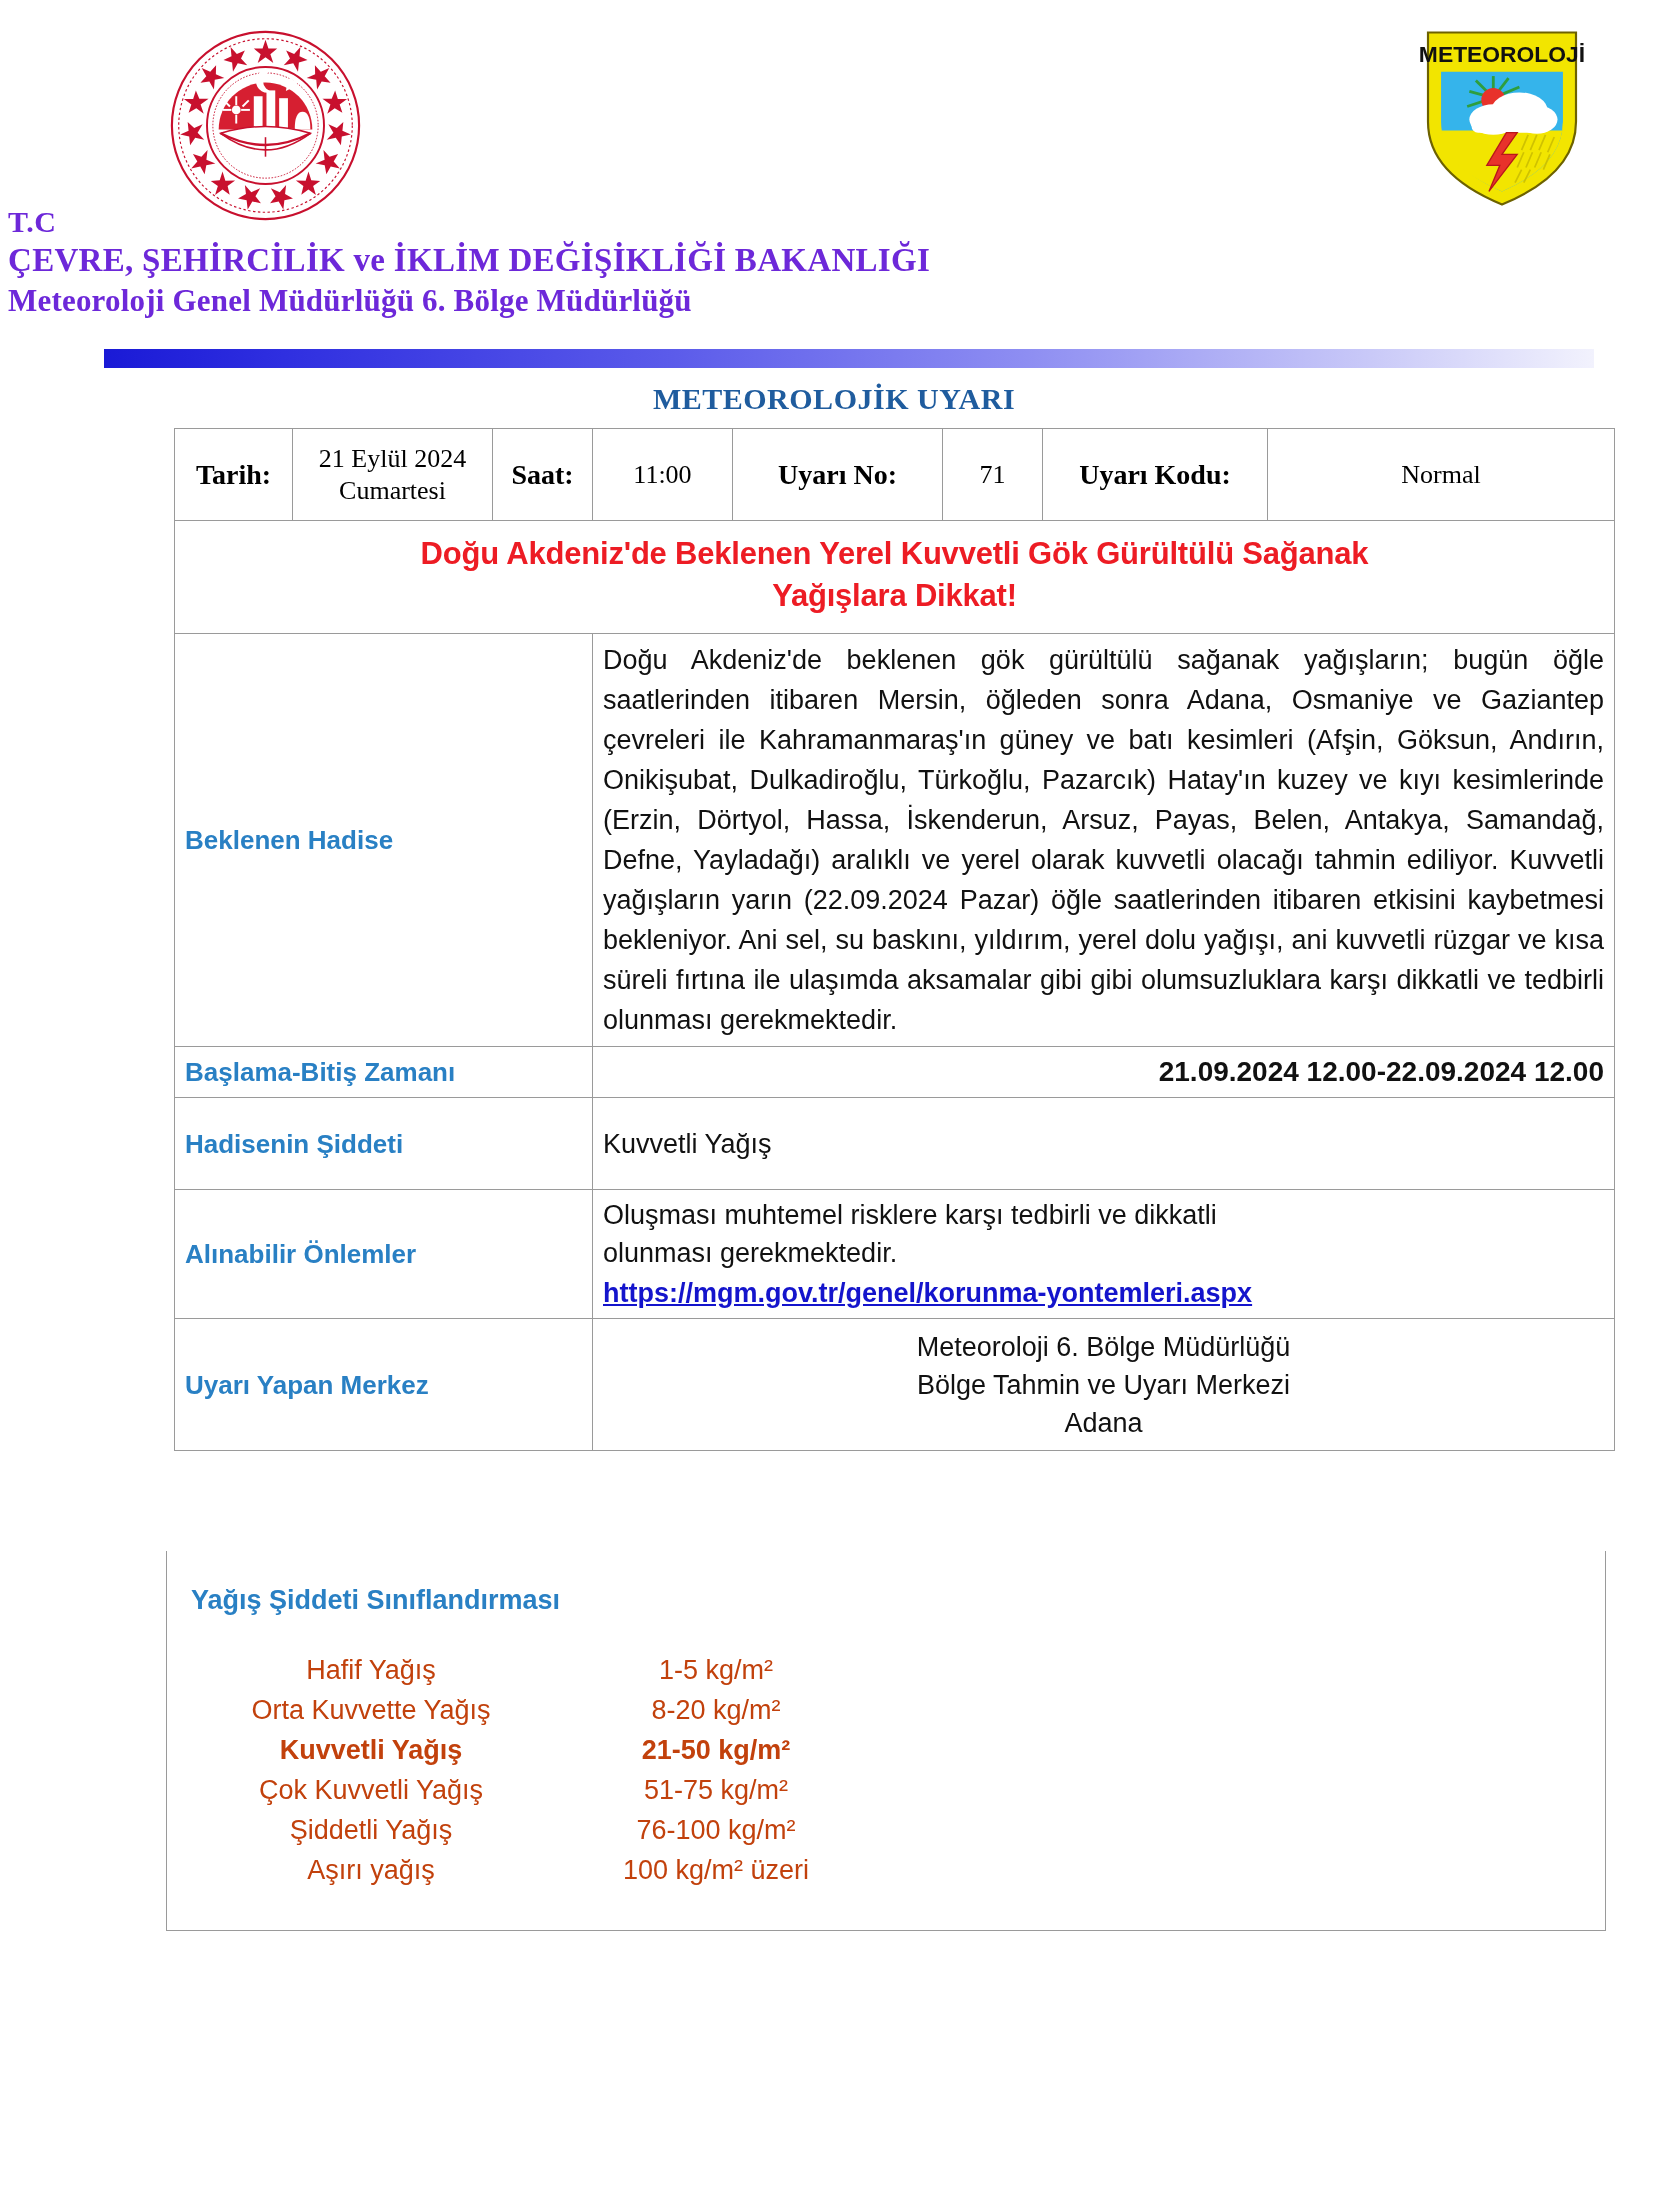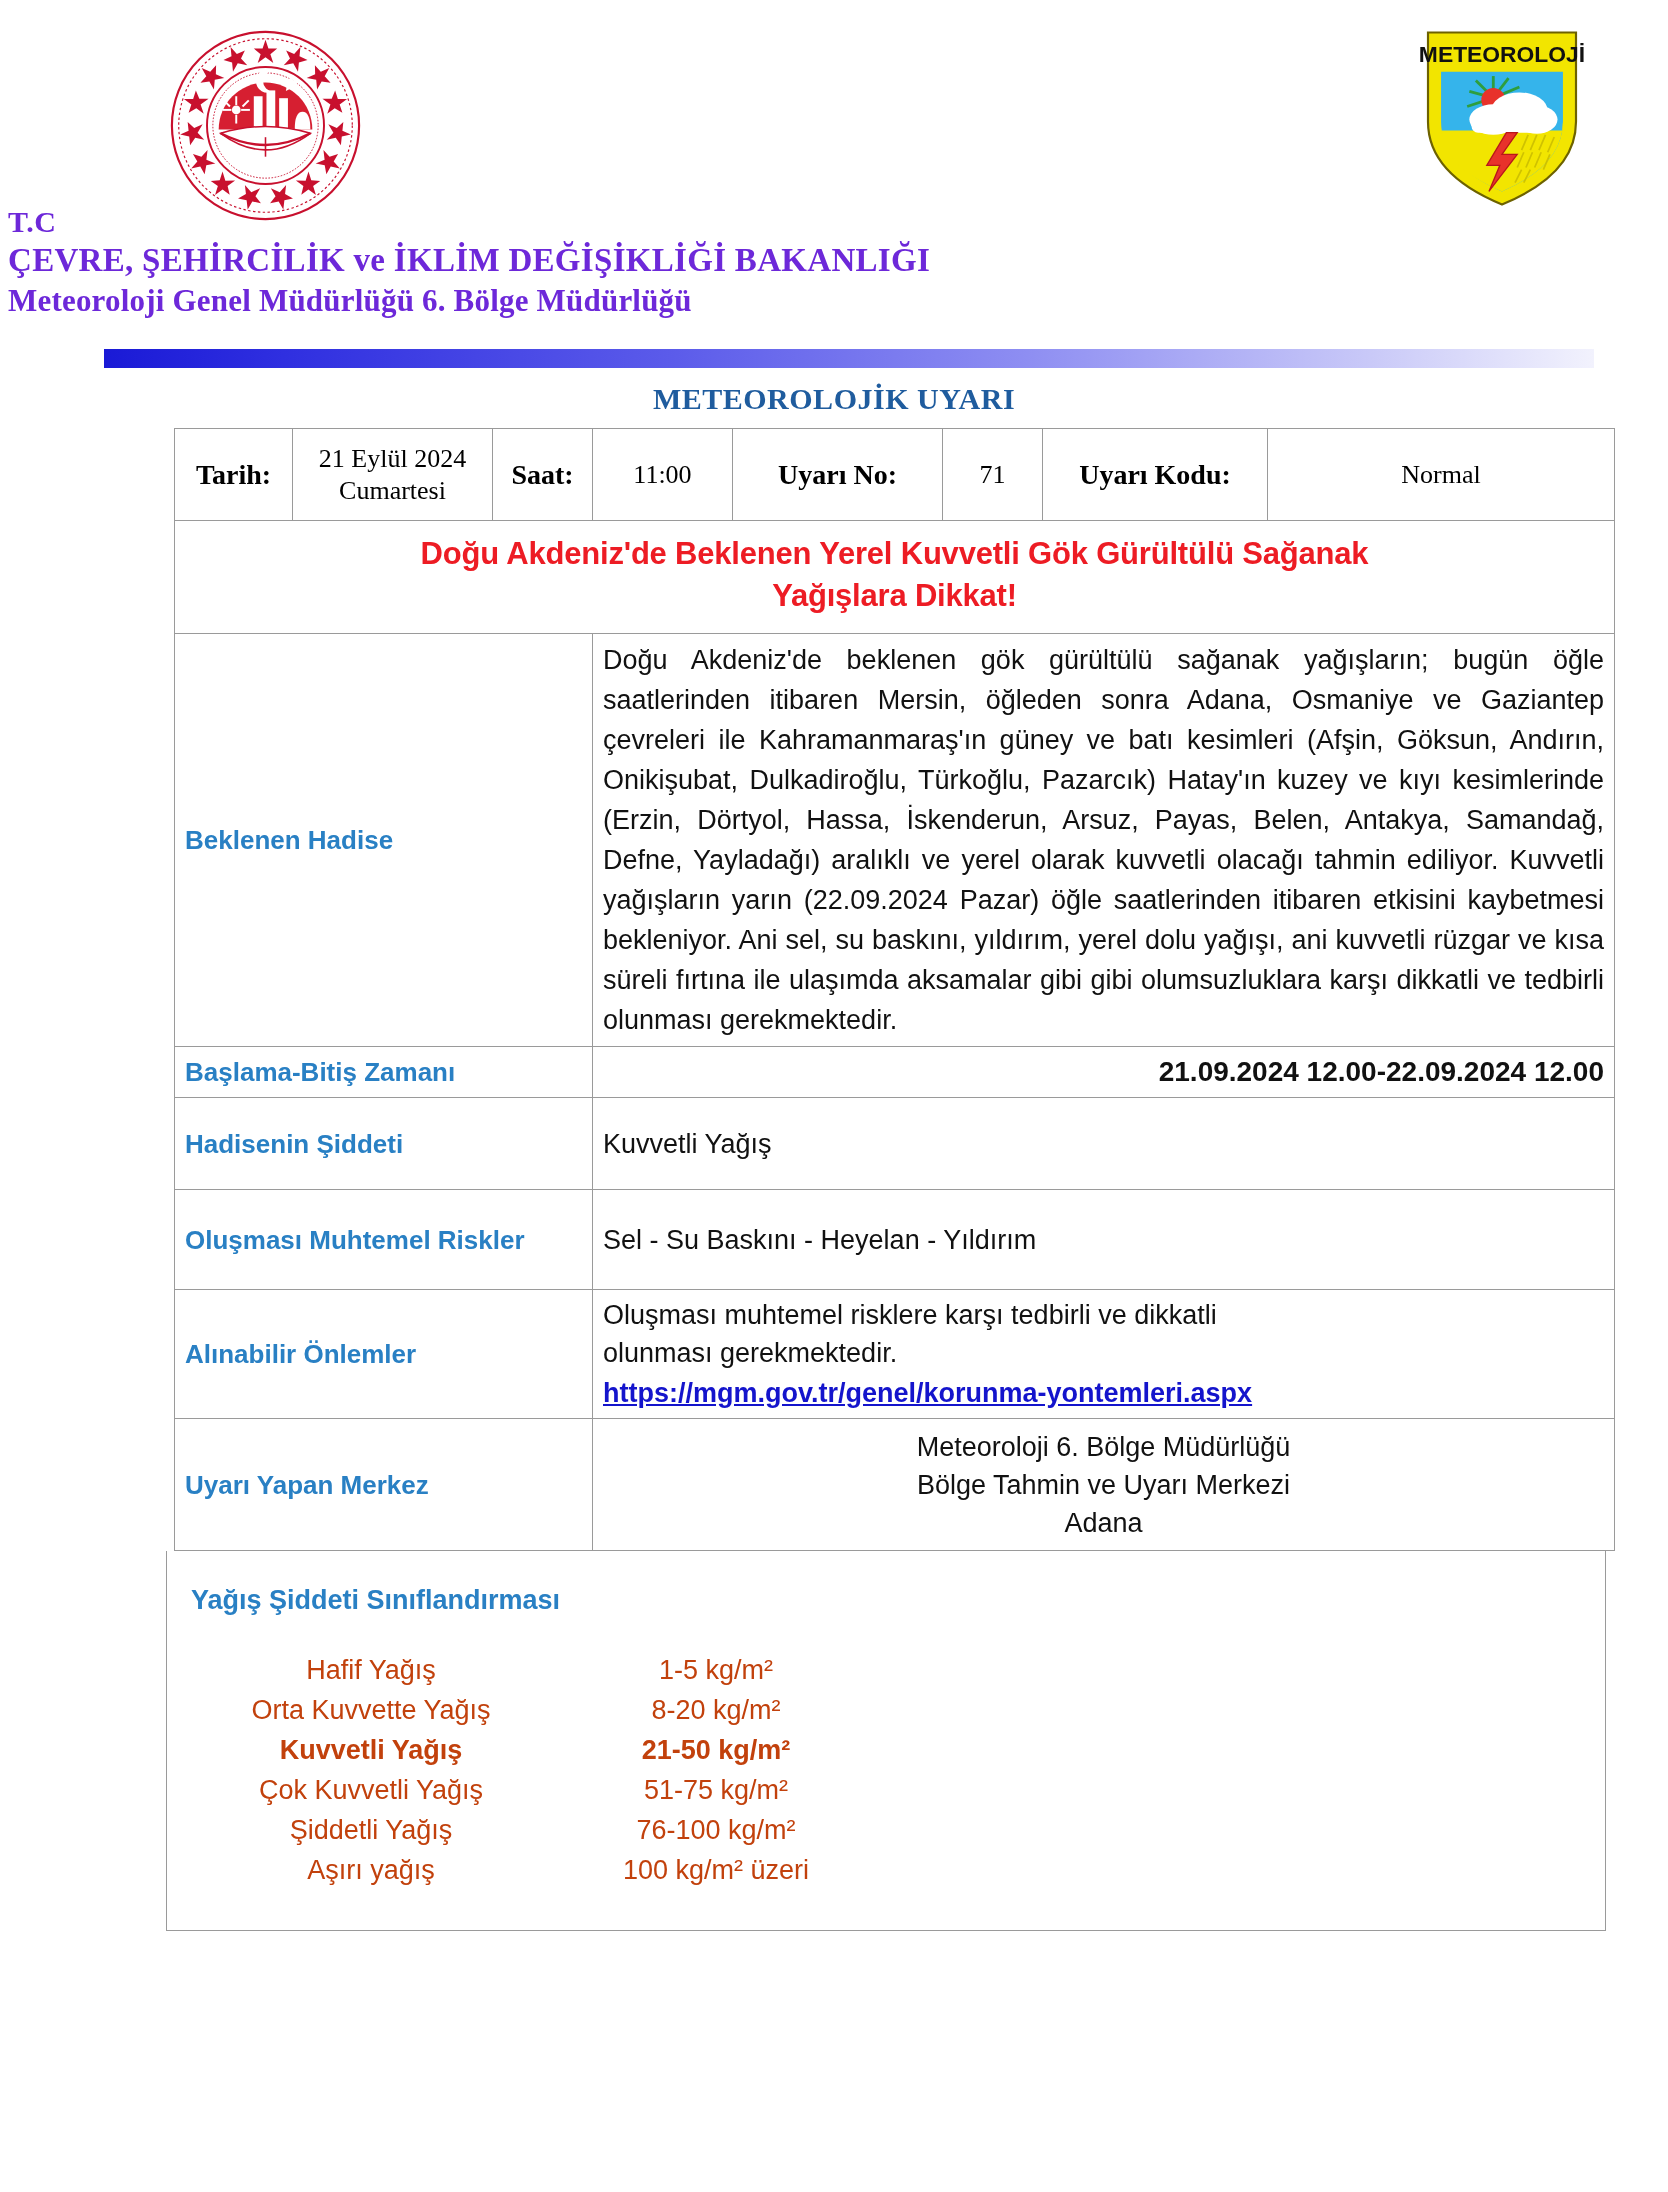--- a/index.html
+++ b/index.html
@@ -395,24 +395,20 @@
     <tr>
       <td class="lab-cell" colspan="3">Başlama-Bitiş Zamanı</td>
       <td class="plain-cell bold-val" colspan="5">21.09.2024 12.00-22.09.2024 12.00</td>
     </tr>
 
     <tr>
       <td class="lab-cell" colspan="3" style="height:92px">Hadisenin Şiddeti</td>
       <td class="plain-cell" colspan="5">Kuvvetli Yağış</td>
     </tr>
 
-    <tr>
-      <td class="lab-cell" colspan="3" style="height:100px">Oluşması Muhtemel Riskler</td>
-      <td class="plain-cell" colspan="5">Sel - Su Baskını - Heyelan - Yıldırım</td>
-    </tr>
 
     <tr>
       <td class="lab-cell" colspan="3">Alınabilir Önlemler</td>
       <td class="plain-cell" colspan="5">
         <div>Oluşması muhtemel risklere karşı tedbirli ve dikkatli</div>
         <div>olunması gerekmektedir.</div>
         <a class="link-line" href="#">https://mgm.gov.tr/genel/korunma-yontemleri.aspx</a>
       </td>
     </tr>
 

